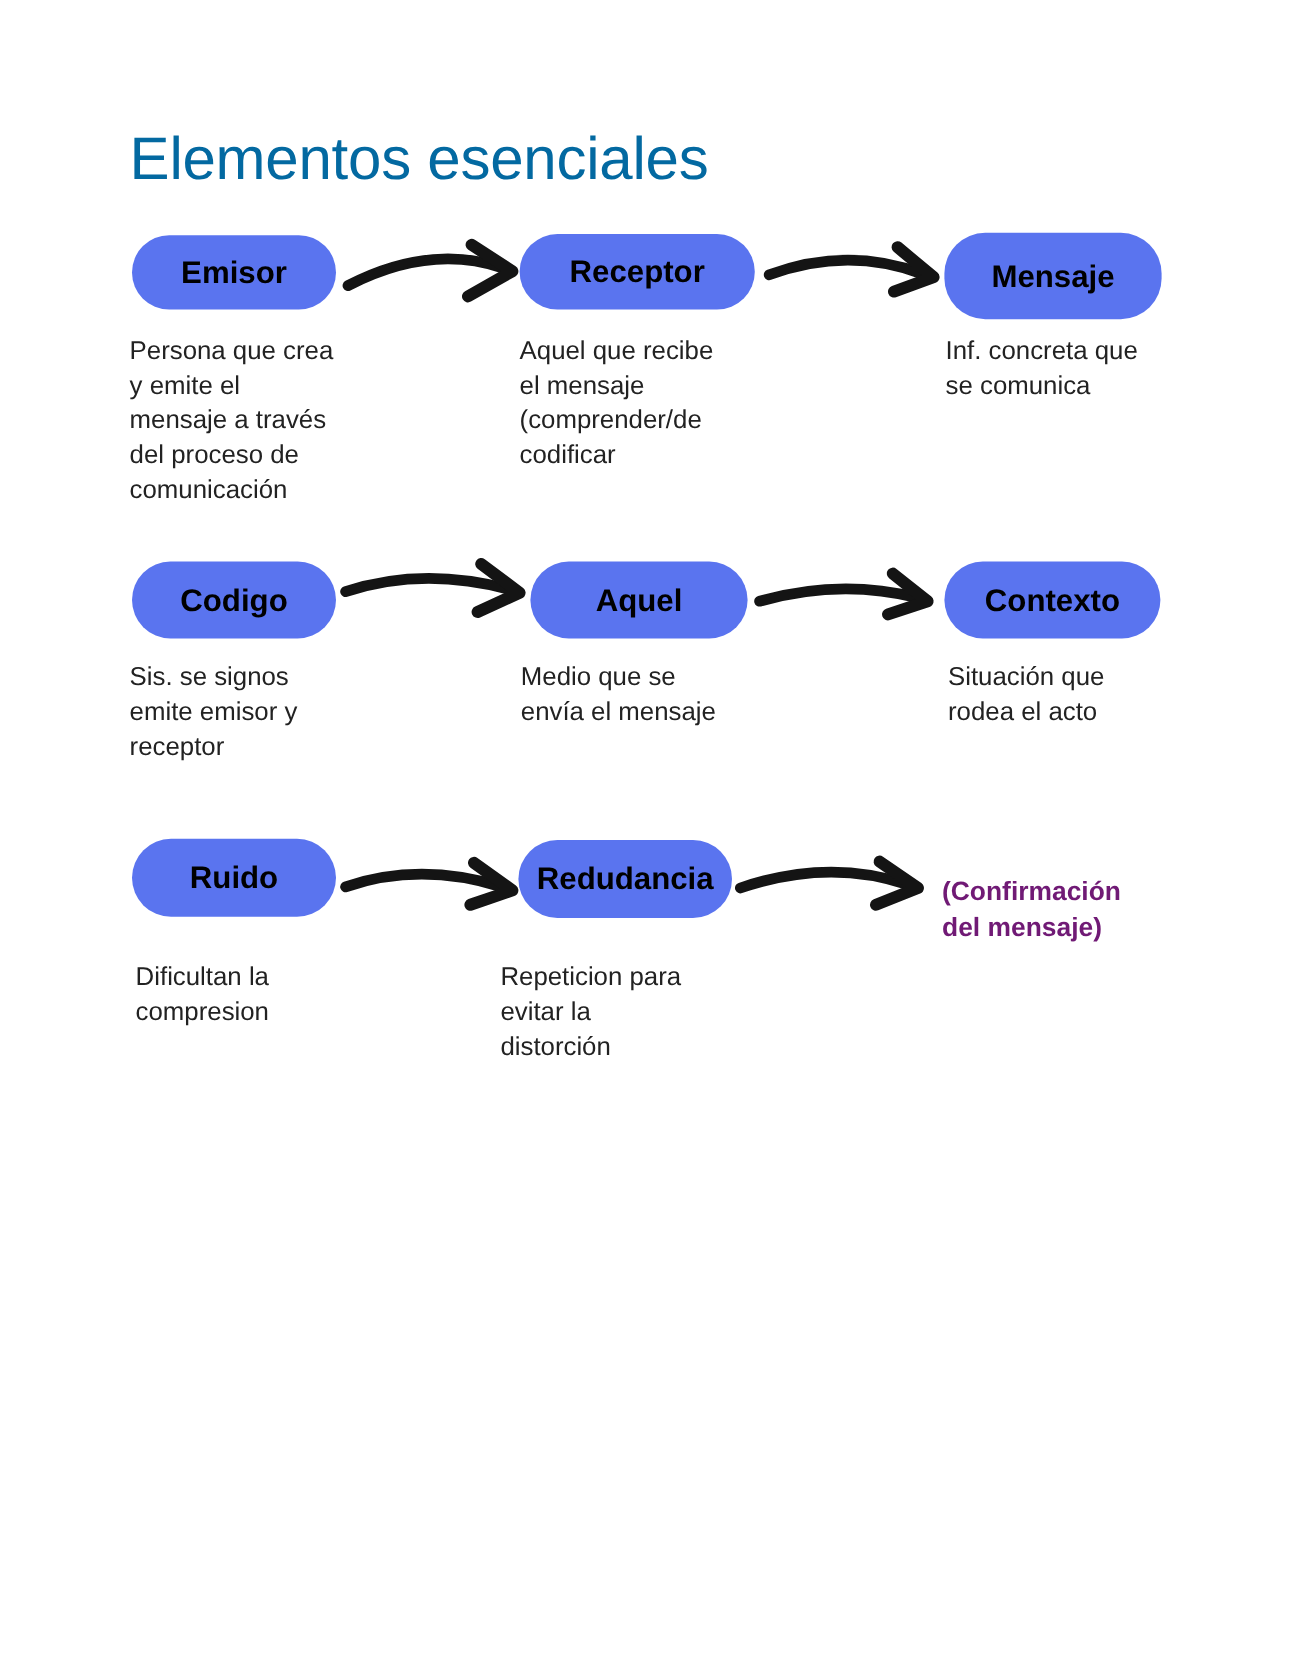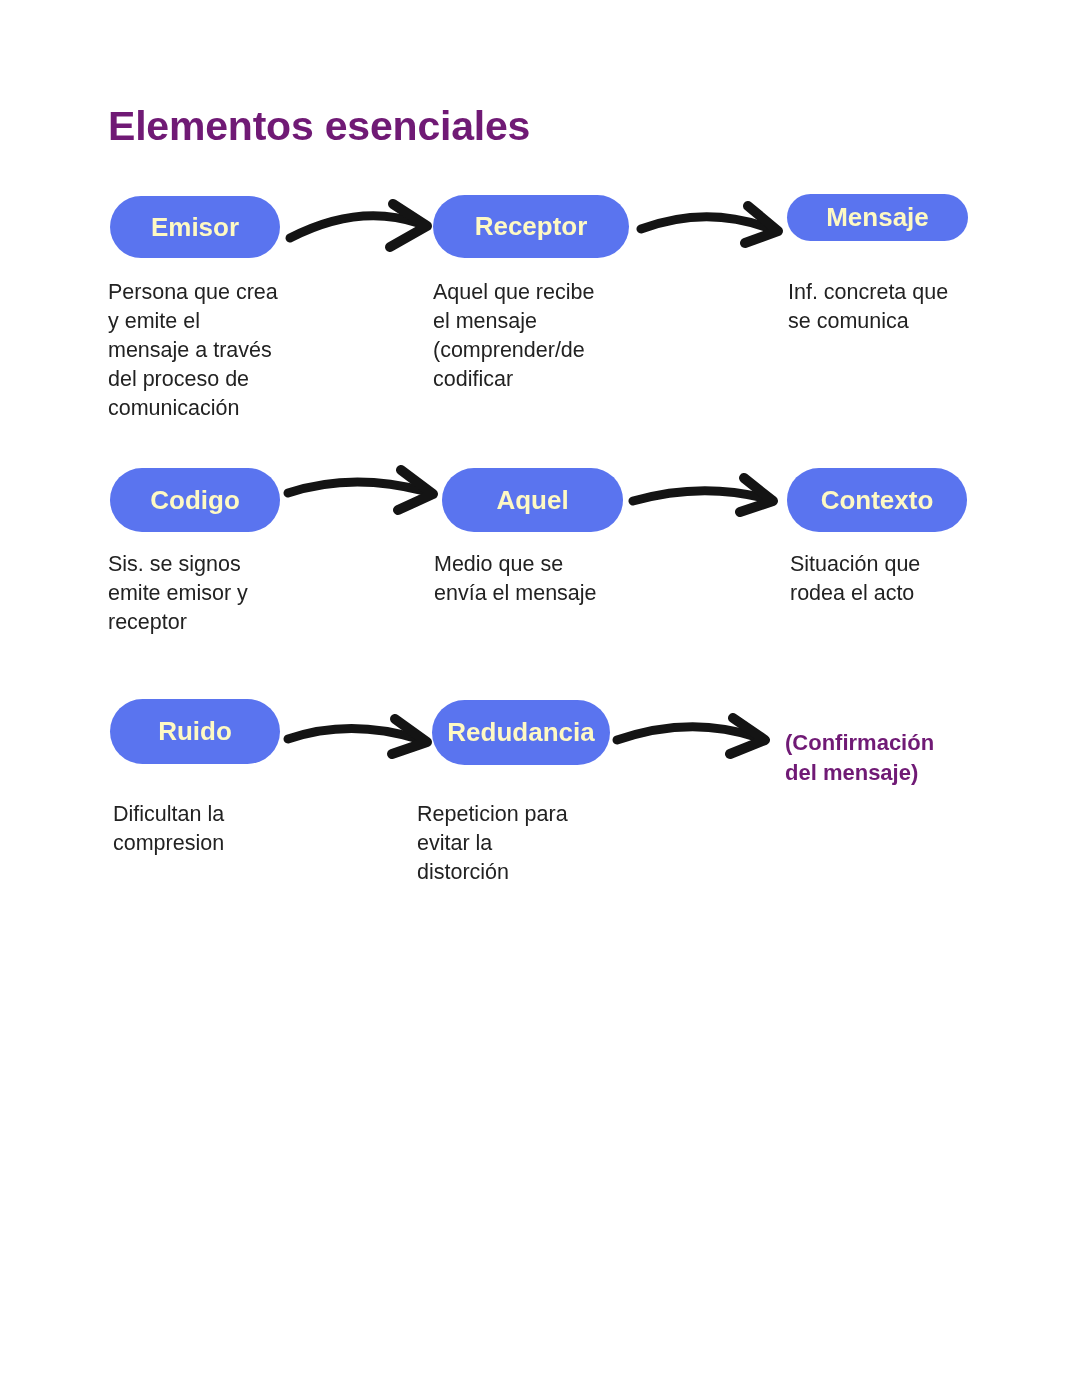--- a/index.html
+++ b/index.html
@@ -5,29 +5,29 @@
   html,body{margin:0;padding:0;background:#ffffff;}
   .canvas{
     position:relative;
     width:1080px;height:1398px;
     background:#ffffff;
     font-family:"Liberation Sans", sans-serif;
     overflow:hidden;
   }
   .title{
     position:absolute;left:108px;top:103px;
-    font-size:41px;font-weight:700;color:#701a75;
+    font-size:50px;font-weight:400;color:#0369a1;
     letter-spacing:-0.2px;white-space:nowrap;
   }
   .arrows{position:absolute;left:0;top:0;}
   .pill{
     position:absolute;
     background:#5a74ef;border-radius:34px;
     display:flex;align-items:center;justify-content:center;
-    color:#fef9c3;font-weight:700;font-size:26px;
+    color:#000000;font-weight:700;font-size:26px;
     white-space:nowrap;
   }
   .desc{
     position:absolute;
     font-size:21.5px;line-height:29px;color:#222222;
     white-space:pre-line;
   }
   .note{
     position:absolute;
     font-size:22px;line-height:30px;font-weight:700;color:#701a75;
@@ -76,21 +76,21 @@
 mensaje a través
 del proceso de
 comunicación</div>
 
   <div class="pill" style="left:433px;top:195px;width:196px;height:63px;">Receptor</div>
   <div class="desc" style="left:433px;top:278px;width:195px;">Aquel que recibe
 el mensaje
 (comprender/de
 codificar</div>
 
-  <div class="pill" style="left:787px;top:194px;width:181px;height:47px;">Mensaje</div>
+  <div class="pill" style="left:787px;top:194px;width:181px;height:72px;">Mensaje</div>
   <div class="desc" style="left:788px;top:278px;width:200px;">Inf. concreta que
 se comunica</div>
 
   <div class="pill" style="left:110px;top:468px;width:170px;height:64px;">Codigo</div>
   <div class="desc" style="left:108px;top:550px;width:185px;">Sis. se signos
 emite emisor y
 receptor</div>
 
   <div class="pill" style="left:442px;top:468px;width:181px;height:64px;">Aquel</div>
   <div class="desc" style="left:434px;top:550px;width:205px;">Medio que se

